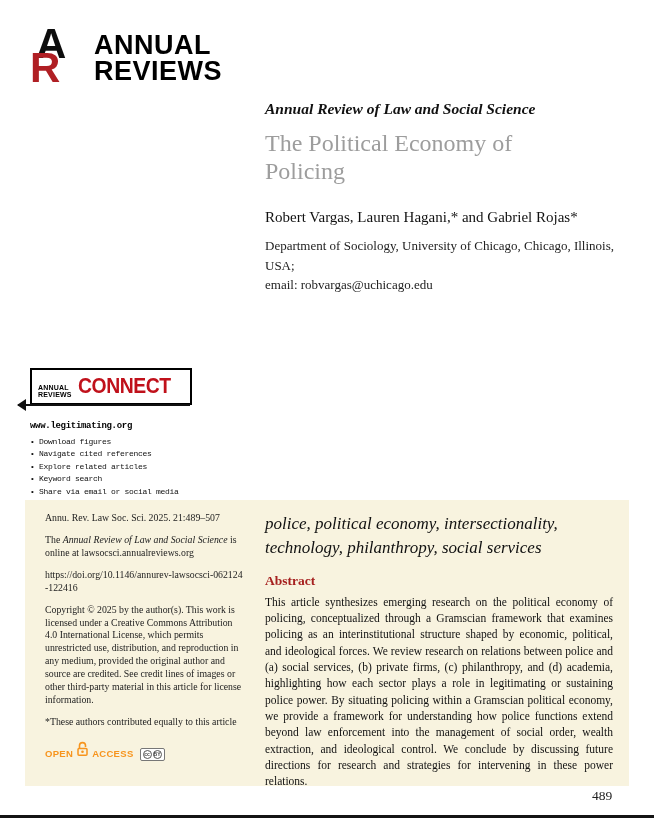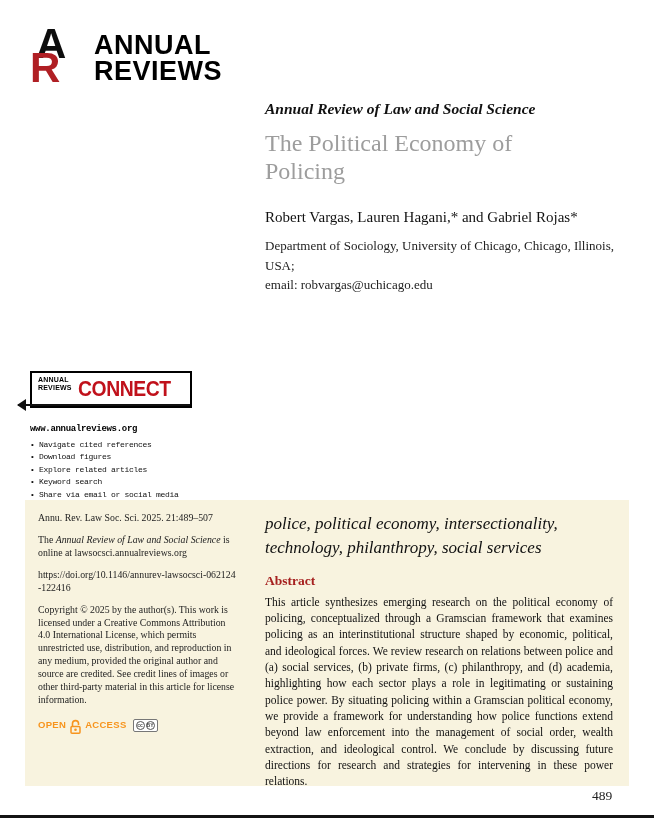--- a/index.html
+++ b/index.html
@@ -34,21 +34,21 @@
     margin-top:12px; width:330px;
     font-size:24px; line-height:1.15; color:#9d9d9d; font-weight:400;
   }
   .authors { margin-top:24px; font-weight:400; font-size:15px; color:#111; }
   .affil { margin-top:10px; font-size:13px; line-height:1.5; color:#222; }
 
   
   .connect { position:absolute; left:30px; top:368px; width:175px;
     font-family:"Liberation Sans", sans-serif; }
   .connect-box {
-    display:inline-flex; align-items:flex-start; gap:6px;
+    display:inline-flex; align-items:flex-end; gap:6px;
     border:2px solid #000; background:#fff; padding:3px 7px 4px 6px;
   }
   .connect-brand {
     font-size:7px; font-weight:800; line-height:1.1; color:#000; letter-spacing:0.2px;
   }
   .connect-word {
     font-size:22px; font-weight:700; color:#c0111b; letter-spacing:-0.5px;
     transform:scaleX(0.88); transform-origin:left center;
   }
   .connect-arrow { position:absolute; left:-12px; top:36px; width:172px; height:2px; background:#111; }
@@ -64,24 +64,24 @@
     font-family:"Liberation Mono", monospace; font-size:8px; line-height:1.55; color:#111;
     letter-spacing:-0.3px;
   }
   .connect-list li::before { content:"• "; }
 
   
   .panel {
     position:absolute; left:25px; top:500px; width:604px; height:286px;
     background:#f8f3df;
   }
-  .meta-col { position:absolute; left:13px; top:12px; width:200px; font-size:9.8px; line-height:1.32; color:#222; }
+  .meta-col { position:absolute; left:20px; top:12px; width:200px; font-size:9.8px; line-height:1.32; color:#222; }
   .meta-col p { margin-bottom:9px; }
   .meta-col .doi { word-break:break-all; }
-  .oa-row { display:flex; align-items:flex-start; gap:3px; margin-top:12px; }
+  .oa-row { display:flex; align-items:flex-end; gap:3px; margin-top:12px; }
   .oa-word { font-family:"Liberation Sans", sans-serif; font-weight:700; font-size:9.5px; color:#f7941d; letter-spacing:0.3px; }
   .oa-lock { display:inline-block; }
   .cc-badge {
     display:inline-flex; align-items:center; gap:1px; margin-left:3px;
     border:1px solid #777; background:#fff; border-radius:2px; padding:1px 2px;
   }
   .cc-circle {
     width:9px; height:9px; border:1px solid #555; border-radius:50%;
     font-family:"Liberation Sans", sans-serif; font-size:5px; font-weight:700; color:#444;
     display:flex; align-items:center; justify-content:center; line-height:1;
@@ -126,37 +126,38 @@
 
   <div class="connect">
     <div class="connect-box">
       <div class="connect-brand">
         <div>ANNUAL</div>
         <div>REVIEWS</div>
       </div>
       <div class="connect-word">CONNECT</div>
     </div>
     <div class="connect-arrow"></div>
-    <div class="connect-site">www.annualreviews.org</div>
+    <div class="connect-site">www.legitimating.org</div>
     <ul class="connect-list">
+      <li>Download figures</li>
       <li>Navigate cited references</li>
-      <li>Download figures</li>
       <li>Explore related articles</li>
       <li>Keyword search</li>
       <li>Share via email or social media</li>
     </ul>
   </div>
 
   <div class="panel">
 
     <div class="meta-col">
       <p>Annu. Rev. Law Soc. Sci. 2025. 21:489–507</p>
       <p><span>The </span><em>Annual Review of Law and Social Science</em><span> is online at lawsocsci.annualreviews.org</span></p>
       <p class="doi">https://doi.org/10.1146/annurev-lawsocsci-062124-122416</p>
       <p>Copyright © 2025 by the author(s). This work is licensed under a Creative Commons Attribution 4.0 International License, which permits unrestricted use, distribution, and reproduction in any medium, provided the original author and source are credited. See credit lines of images or other third-party material in this article for license information.</p>
+      <p>*These authors contributed equally to this article</p>
 
       <div class="oa-row">
         <span class="oa-word">OPEN</span>
         <span class="oa-lock">
           <svg width="13" height="16" viewBox="0 0 13 16">
             <path d="M3.5 7.5 V4.6 a3 3 0 0 1 6 0 V6" stroke="#f7941d" stroke-width="1.6" fill="none"></path>
             <rect x="2" y="7.5" width="9" height="6.8" rx="1" stroke="#f7941d" stroke-width="1.5" fill="none"></rect>
             <circle cx="6.5" cy="10.8" r="1.3" fill="#f7941d"></circle>
           </svg>
         </span>

